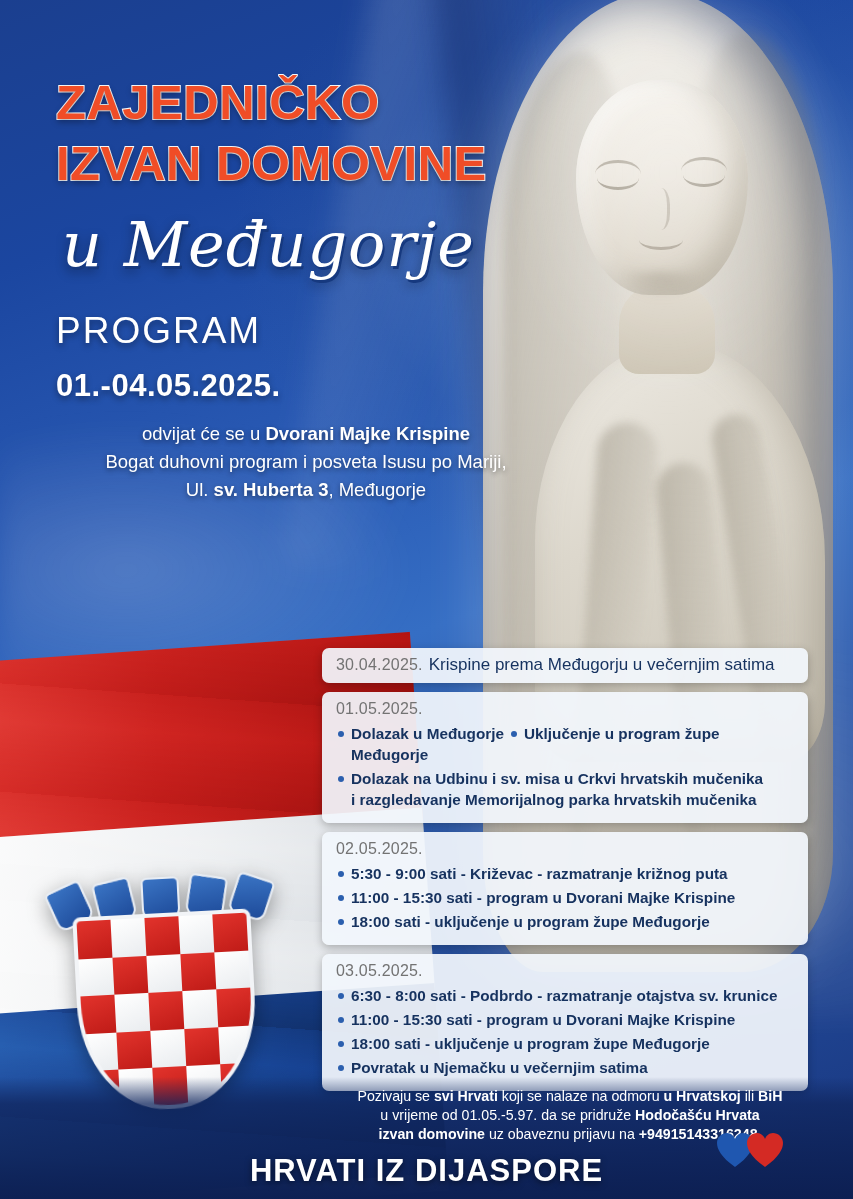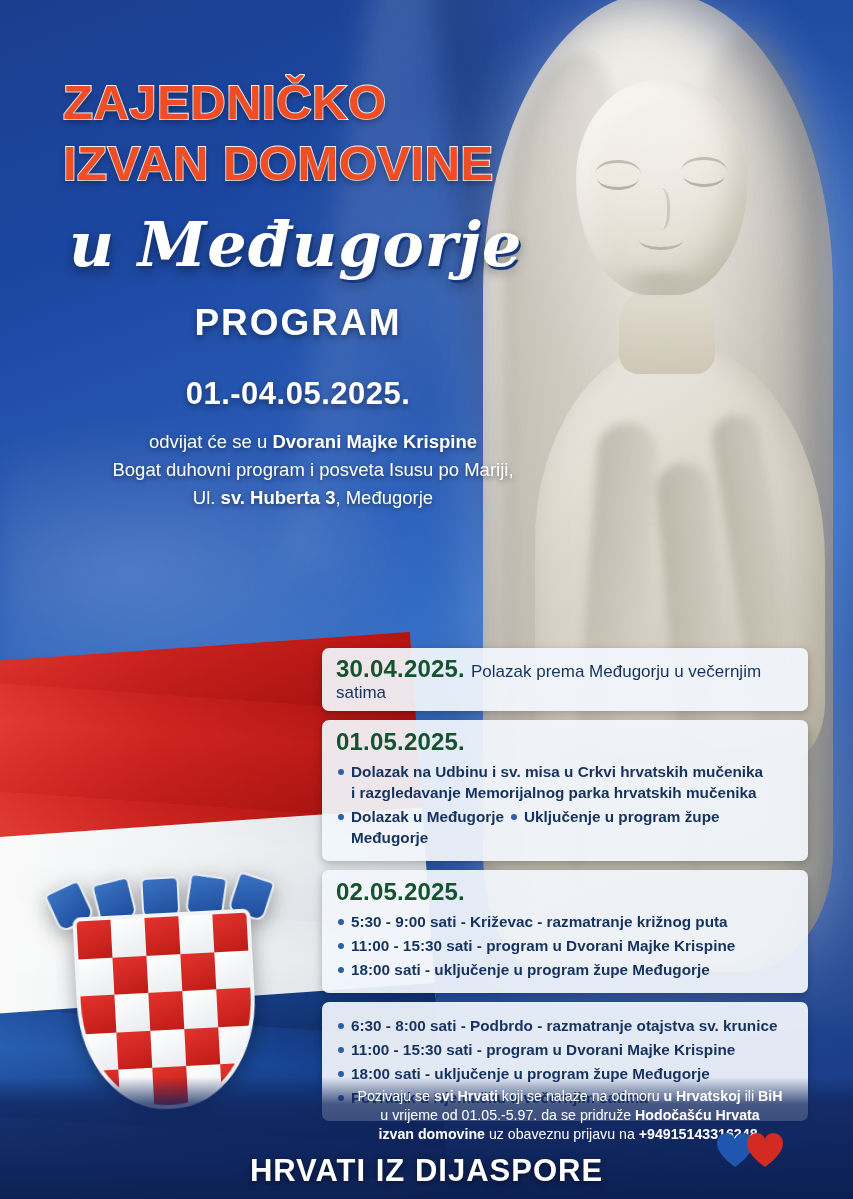--- a/index.html
+++ b/index.html
@@ -185,58 +185,57 @@
     width: 100%; height: 100%;
     display: grid;
     grid-template-columns: repeat(5, 1fr);
     grid-template-rows: repeat(5, 1fr);
   }
   #coa .shield .sq { width: 100%; height: 100%; }
   #coa .shield .sq.r { background: linear-gradient(160deg,#e2332c,#bf1b17); }
   #coa .shield .sq.w { background: linear-gradient(160deg,#ffffff,#e9ecef); }
 
   
-  #headline { position: absolute; left: 63px; top: 72px; width: 540px; }
+  #headline { position: absolute; left: 56px; top: 72px; width: 540px; }
   .hl-line {
     font-family: "Liberation Sans", sans-serif;
     font-weight: bold;
     font-size: 49px;
     line-height: 61px;
     letter-spacing: 0.5px;
     color: #f04d27;
     -webkit-text-stroke: 2px #ffffff;
     paint-order: stroke fill;
     text-shadow: 0 3px 6px rgba(0,0,0,0.35);
     white-space: nowrap;
   }
   #script-line {
     margin-top: 14px;
     font-family: "DejaVu Serif", serif;
     font-style: italic;
-    font-weight: bold;
+    font-weight: normal;
     font-size: 62px;
     line-height: 74px;
     color: #ffffff;
     letter-spacing: 1px;
     text-shadow: 2px 3px 0 #16397f, 0 5px 12px rgba(0,0,0,0.4);
     padding-left: 6px;
   }
   #program-word {
-    margin-top: 20px;
-    text-align: center;
-    font-weight: bold;
+    margin-top: 28px;
+    font-weight: normal;
     font-size: 37px;
     letter-spacing: 2px;
     color: #ffffff;
     text-shadow: 0 3px 6px rgba(0,0,0,0.4);
     width: 470px;
   }
   #date-line {
-    margin-top: 32px;
-    text-align: center;
+    margin-top: 16px;
+    text-align: left;
     font-weight: bold;
     font-size: 31px;
     letter-spacing: 0.5px;
     color: #ffffff;
     text-shadow: 0 3px 6px rgba(0,0,0,0.4);
     width: 470px;
   }
   #subtitle {
     margin-top: 16px;
     width: 500px;
@@ -265,23 +264,23 @@
   }
   .card {
     background: rgba(242,246,252,0.93);
     border-radius: 7px;
     padding: 8px 12px 10px 14px;
     margin-bottom: 9px;
     box-shadow: 0 3px 8px rgba(0,0,0,0.25);
   }
   .card.inline { padding: 7px 12px 8px 14px; }
   .card .day {
-    font-weight: bold;
-    font-size: 24px;
-    color: #14532d;
+    font-weight: normal;
+    font-size: 16px;
+    color: #737373;
     letter-spacing: 0.2px;
   }
   .card .inline-text {
     font-size: 17px;
     color: #16325f;
     margin-left: 6px;
     font-weight: normal;
   }
   .card ul { list-style: none; margin-top: 5px; }
   .card li {
@@ -430,46 +429,47 @@
       <div>Bogat duhovni program i posveta Isusu po Mariji,</div>
       <div>
         <span>Ul. </span><span class="b">sv. Huberta 3</span><span>, Međugorje</span>
       </div>
     </div>
   </div>
 
   <div id="schedule">
 
     <div class="card inline">
-      <span class="day">30.04.2025.</span><span class="inline-text">Polazak prema Međugorju u večernjim satima</span>
+      <span class="day">30.04.2025.</span><span class="inline-text">Krispine prema Međugorju u večernjim satima</span>
     </div>
 
     <div class="card">
       <div class="day">01.05.2025.</div>
       <ul>
         <li>
+          <span>Dolazak u Međugorje</span><span class="sep-dot"></span><span>Uključenje u program župe Međugorje</span>
+        </li>
+        <li>
           <span>Dolazak na Udbinu i sv. misa u Crkvi hrvatskih mučenika</span>
           <span class="cont">i razgledavanje Memorijalnog parka hrvatskih mučenika</span>
-        </li>
-        <li>
-          <span>Dolazak u Međugorje</span><span class="sep-dot"></span><span>Uključenje u program župe Međugorje</span>
         </li>
       </ul>
     </div>
 
     <div class="card">
       <div class="day">02.05.2025.</div>
       <ul>
         <li>5:30 - 9:00 sati - Križevac - razmatranje križnog puta</li>
         <li>11:00 - 15:30 sati - program u Dvorani Majke Krispine</li>
         <li>18:00 sati - uključenje u program župe Međugorje</li>
       </ul>
     </div>
 
     <div class="card">
+      <div class="day">03.05.2025.</div>
       <ul>
         <li>6:30 - 8:00 sati - Podbrdo - razmatranje otajstva sv. krunice</li>
         <li>11:00 - 15:30 sati - program u Dvorani Majke Krispine</li>
         <li>18:00 sati - uključenje u program župe Međugorje</li>
         <li>Povratak u Njemačku u večernjim satima</li>
       </ul>
     </div>
 
   </div>
 

